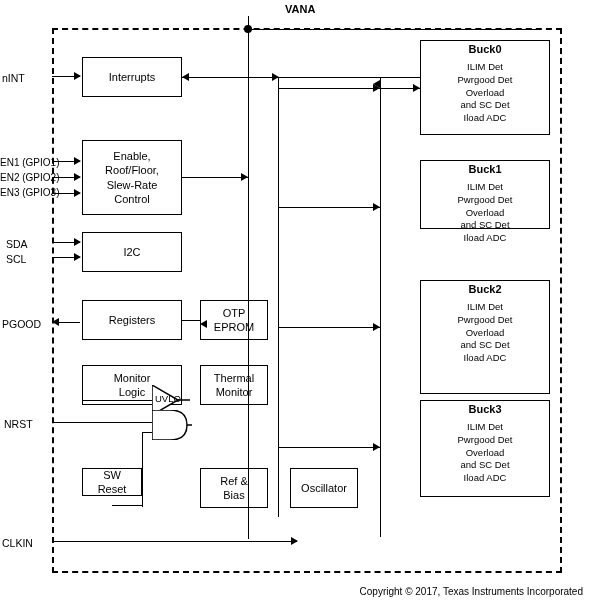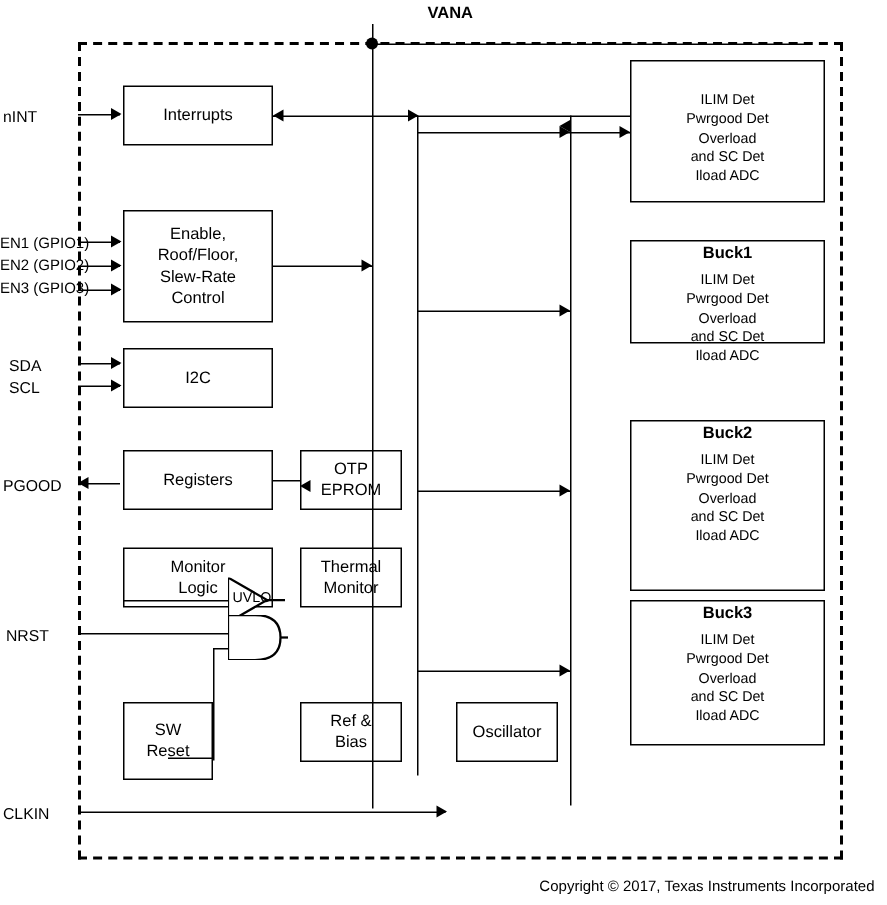--- a/index.html
+++ b/index.html
@@ -193,31 +193,31 @@
   <div class="block" style="left:82px;top:365px;width:100px;height:40px;">
     <span style="white-space:pre-line;">Monitor
 Logic</span>
   </div>
 
   <div class="block" style="left:200px;top:365px;width:68px;height:40px;">
     <span style="white-space:pre-line;">Thermal
 Monitor</span>
   </div>
 
-  <div class="block" style="left:82px;top:468px;width:60px;height:52px;">
+  <div class="block" style="left:82px;top:468px;width:60px;height:28px;">
     <span style="white-space:pre-line;">SW
 Reset</span>
   </div>
 
   <div class="block" style="left:200px;top:468px;width:68px;height:40px;">
     <span style="white-space:pre-line;">Ref &amp;
 Bias</span>
   </div>
 
-  <div class="block" style="left:304px;top:468px;width:68px;height:40px;">
+  <div class="block" style="left:290px;top:468px;width:68px;height:40px;">
     <span>Oscillator</span>
   </div>
 
   <svg style="position:absolute;left:152px;top:385px;" width="38" height="30">
     <polygon points="0,0 26,15 0,30" fill="white" stroke="black" stroke-width="1.5"></polygon>
     <line x1="26" y1="15" x2="38" y2="15" stroke="black" stroke-width="1.5"></line>
 
   </svg>
   <div style="position:absolute;left:155px;top:393px;font-size:9.5px;">UVLO</div>
 
@@ -246,20 +246,21 @@
   <div style="position:absolute;top:77px;left:248px;width:30px;height:1px;background:#000;"></div>
   <div class="arrow-right" style="position:absolute;top:73px;left:272px;"></div>
 
   <div style="position:absolute;top:177px;left:182px;width:66px;height:1px;background:#000;"></div>
   <div class="arrow-right" style="position:absolute;top:173px;left:241px;"></div>
 
   <div style="position:absolute;top:320px;left:200px;width:0;height:0;border-top:4px solid transparent;border-bottom:4px solid transparent;border-right:7px solid black;"></div>
   <div style="position:absolute;top:320px;left:182px;width:18px;height:1px;background:#000;"></div>
 
   <div class="buck-outer" style="position:absolute;left:420px;top:40px;width:130px;height:95px;">
+    <div class="buck-title">Buck0</div>
     <div class="buck-inner-text" style="top:20px;">
       <div>ILIM Det</div>
       <div>Pwrgood Det</div>
       <div>Overload</div>
       <div>and SC Det</div>
       <div>Iload ADC</div>
     </div>
   </div>
 
   <div class="buck-outer" style="position:absolute;left:420px;top:160px;width:130px;height:69px;">

